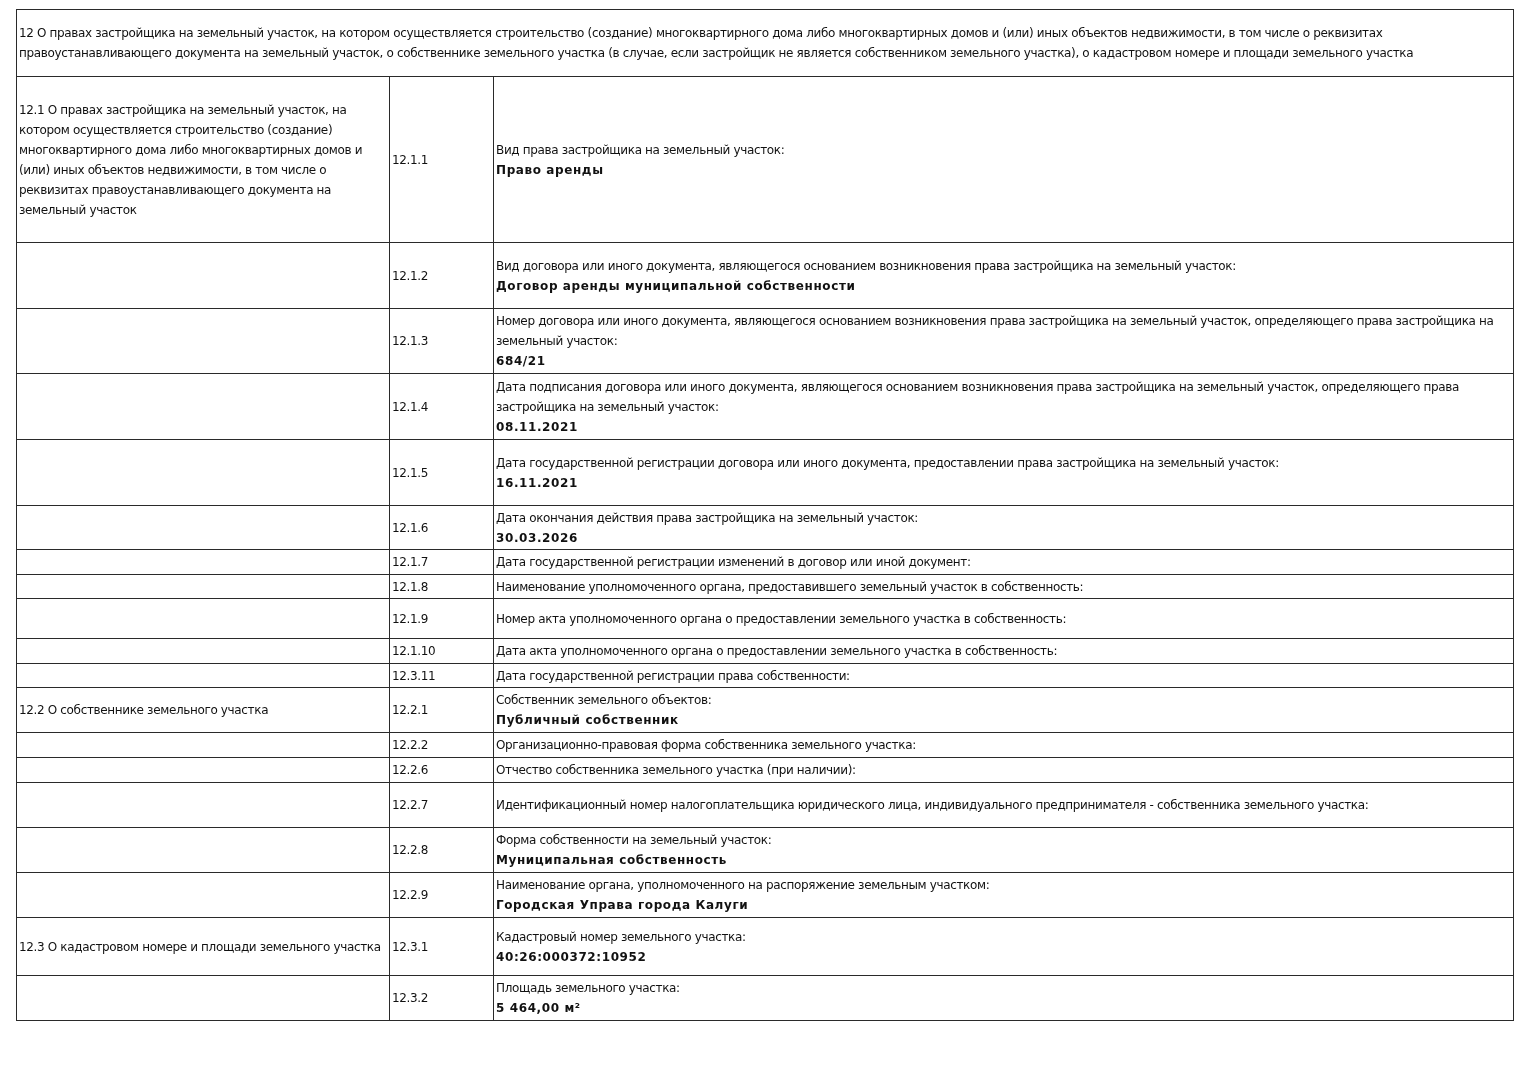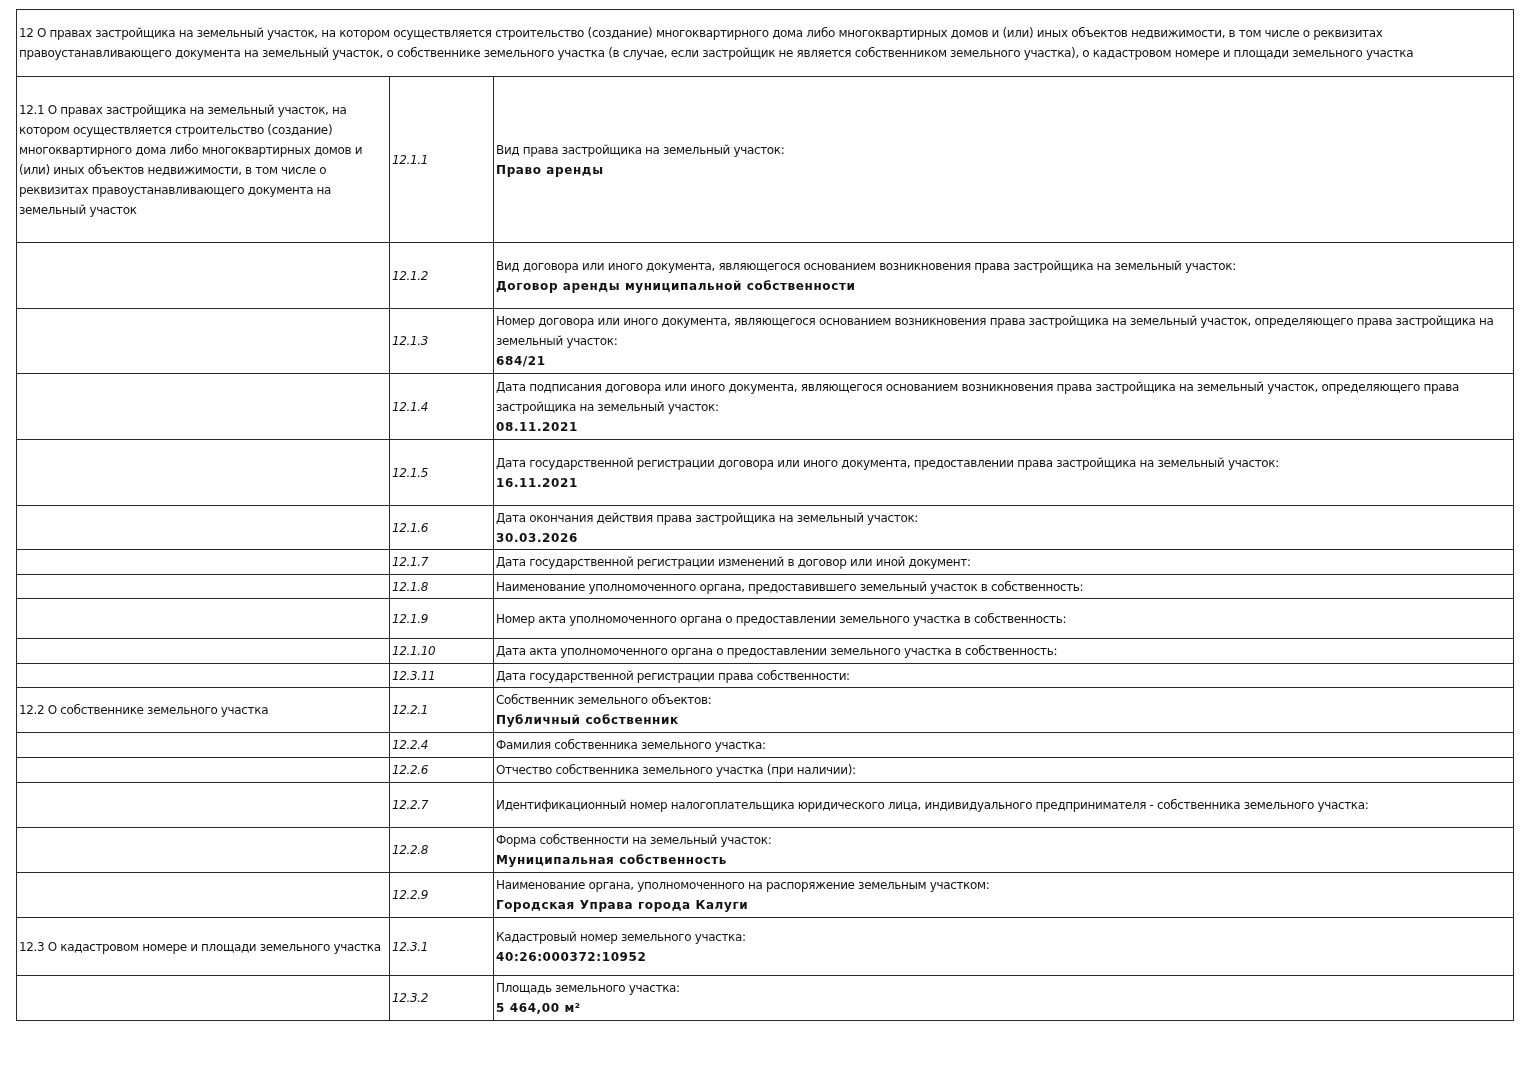--- a/index.html
+++ b/index.html
@@ -37,21 +37,21 @@
     col.c1 { width: 373px; }
     col.c2 { width: 104px; }
     col.c3 { width: 1020px; }
     td.section-header {
       vertical-align: top;
       padding-top: 3px;
       padding-bottom: 2px;
     }
     td.sub-title { vertical-align: top; }
     td.sub-title.mid { vertical-align: middle; margin-top: 18px; }
-    td.code { vertical-align: middle; font-style: italic; }
+    td.code { vertical-align: middle; }
     .label { display: block; }
     .value {
       display: block;
       font-weight: bold;
       letter-spacing: 0.6px;
     }
   </style>
 </head>
 <body>
 
@@ -164,29 +164,29 @@
 
       <tr style="height:45px">
         <td class="sub-title mid">12.2 О собственнике земельного участка</td>
         <td class="code">12.2.1</td>
         <td>
           <span class="label">Собственник земельного объектов:</span>
           <span class="value">Публичный собственник</span>
         </td>
       </tr>
 
-
-
-      <tr style="height:25px">
-        <td></td>
-        <td class="code">12.2.4</td>
-        <td>
-          <span class="label">Фамилия собственника земельного участка:</span>
-        </td>
-      </tr>
+      <tr style="height:25px">
+        <td></td>
+        <td class="code">12.2.2</td>
+        <td>
+          <span class="label">Организационно-правовая форма собственника земельного участка:</span>
+        </td>
+      </tr>
+
+
 
 
       <tr style="height:25px">
         <td></td>
         <td class="code">12.2.6</td>
         <td>
           <span class="label">Отчество собственника земельного участка (при наличии):</span>
         </td>
       </tr>
 

